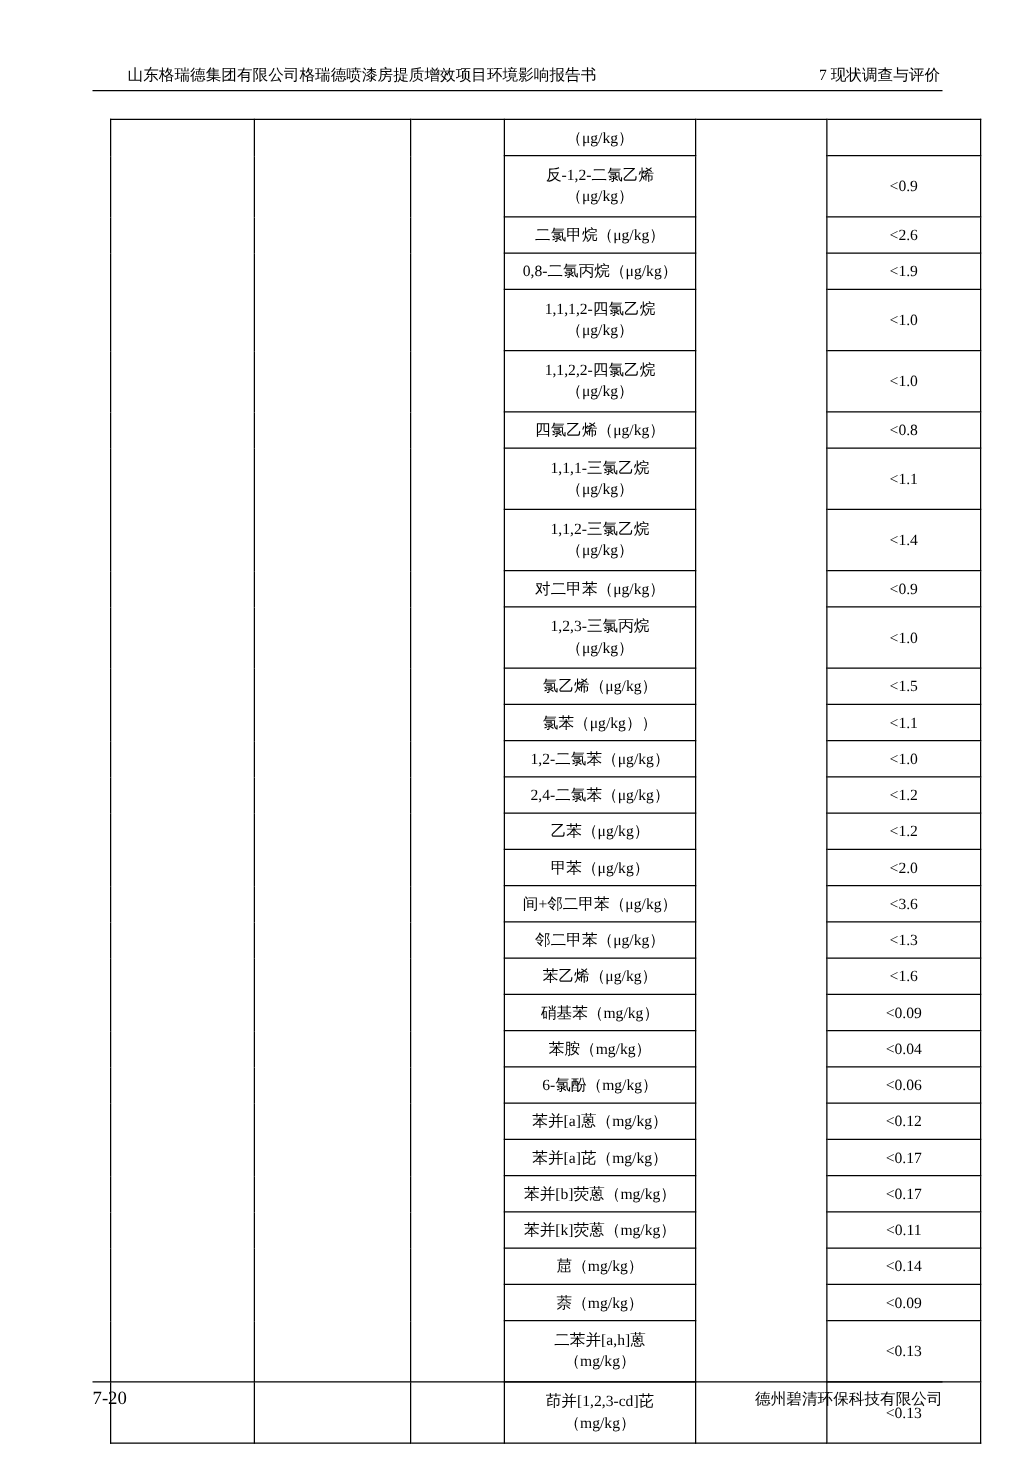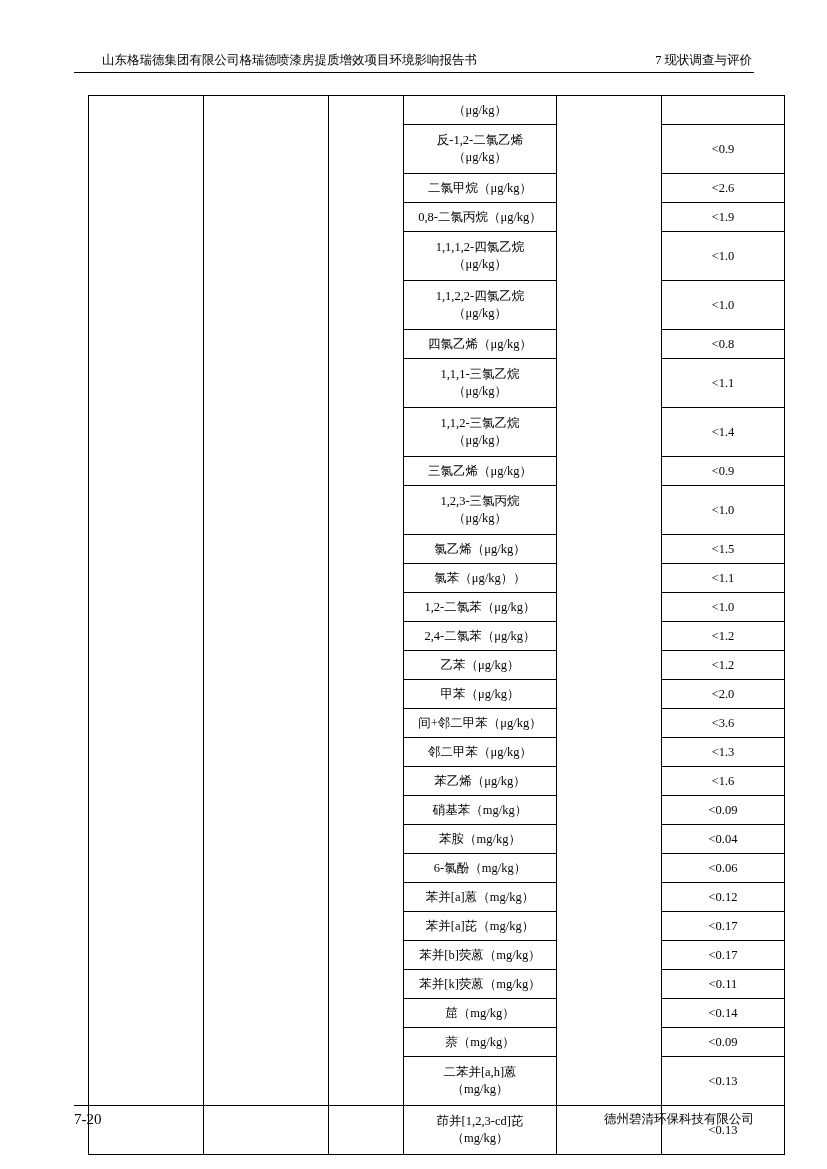--- a/index.html
+++ b/index.html
@@ -184,21 +184,21 @@
         <tr>
           <td class="c3 two-line name-cell">
             <span class="l1">1,1,2-三氯乙烷</span>
             <span class="l2">（μg/kg）</span>
           </td>
           <td class="c5 two-line">&lt;1.4</td>
         </tr>
 
         <tr>
           <td class="c3 one-line name-cell">
-            <span class="l1">三氯乙烯（μg/kg）</span>
+            <span class="l1">对二甲苯（μg/kg）</span>
           </td>
           <td class="c5 one-line">&lt;0.9</td>
         </tr>
 
         <tr>
           <td class="c3 two-line name-cell">
             <span class="l1">1,2,3-三氯丙烷</span>
             <span class="l2">（μg/kg）</span>
           </td>
           <td class="c5 two-line">&lt;1.0</td>

